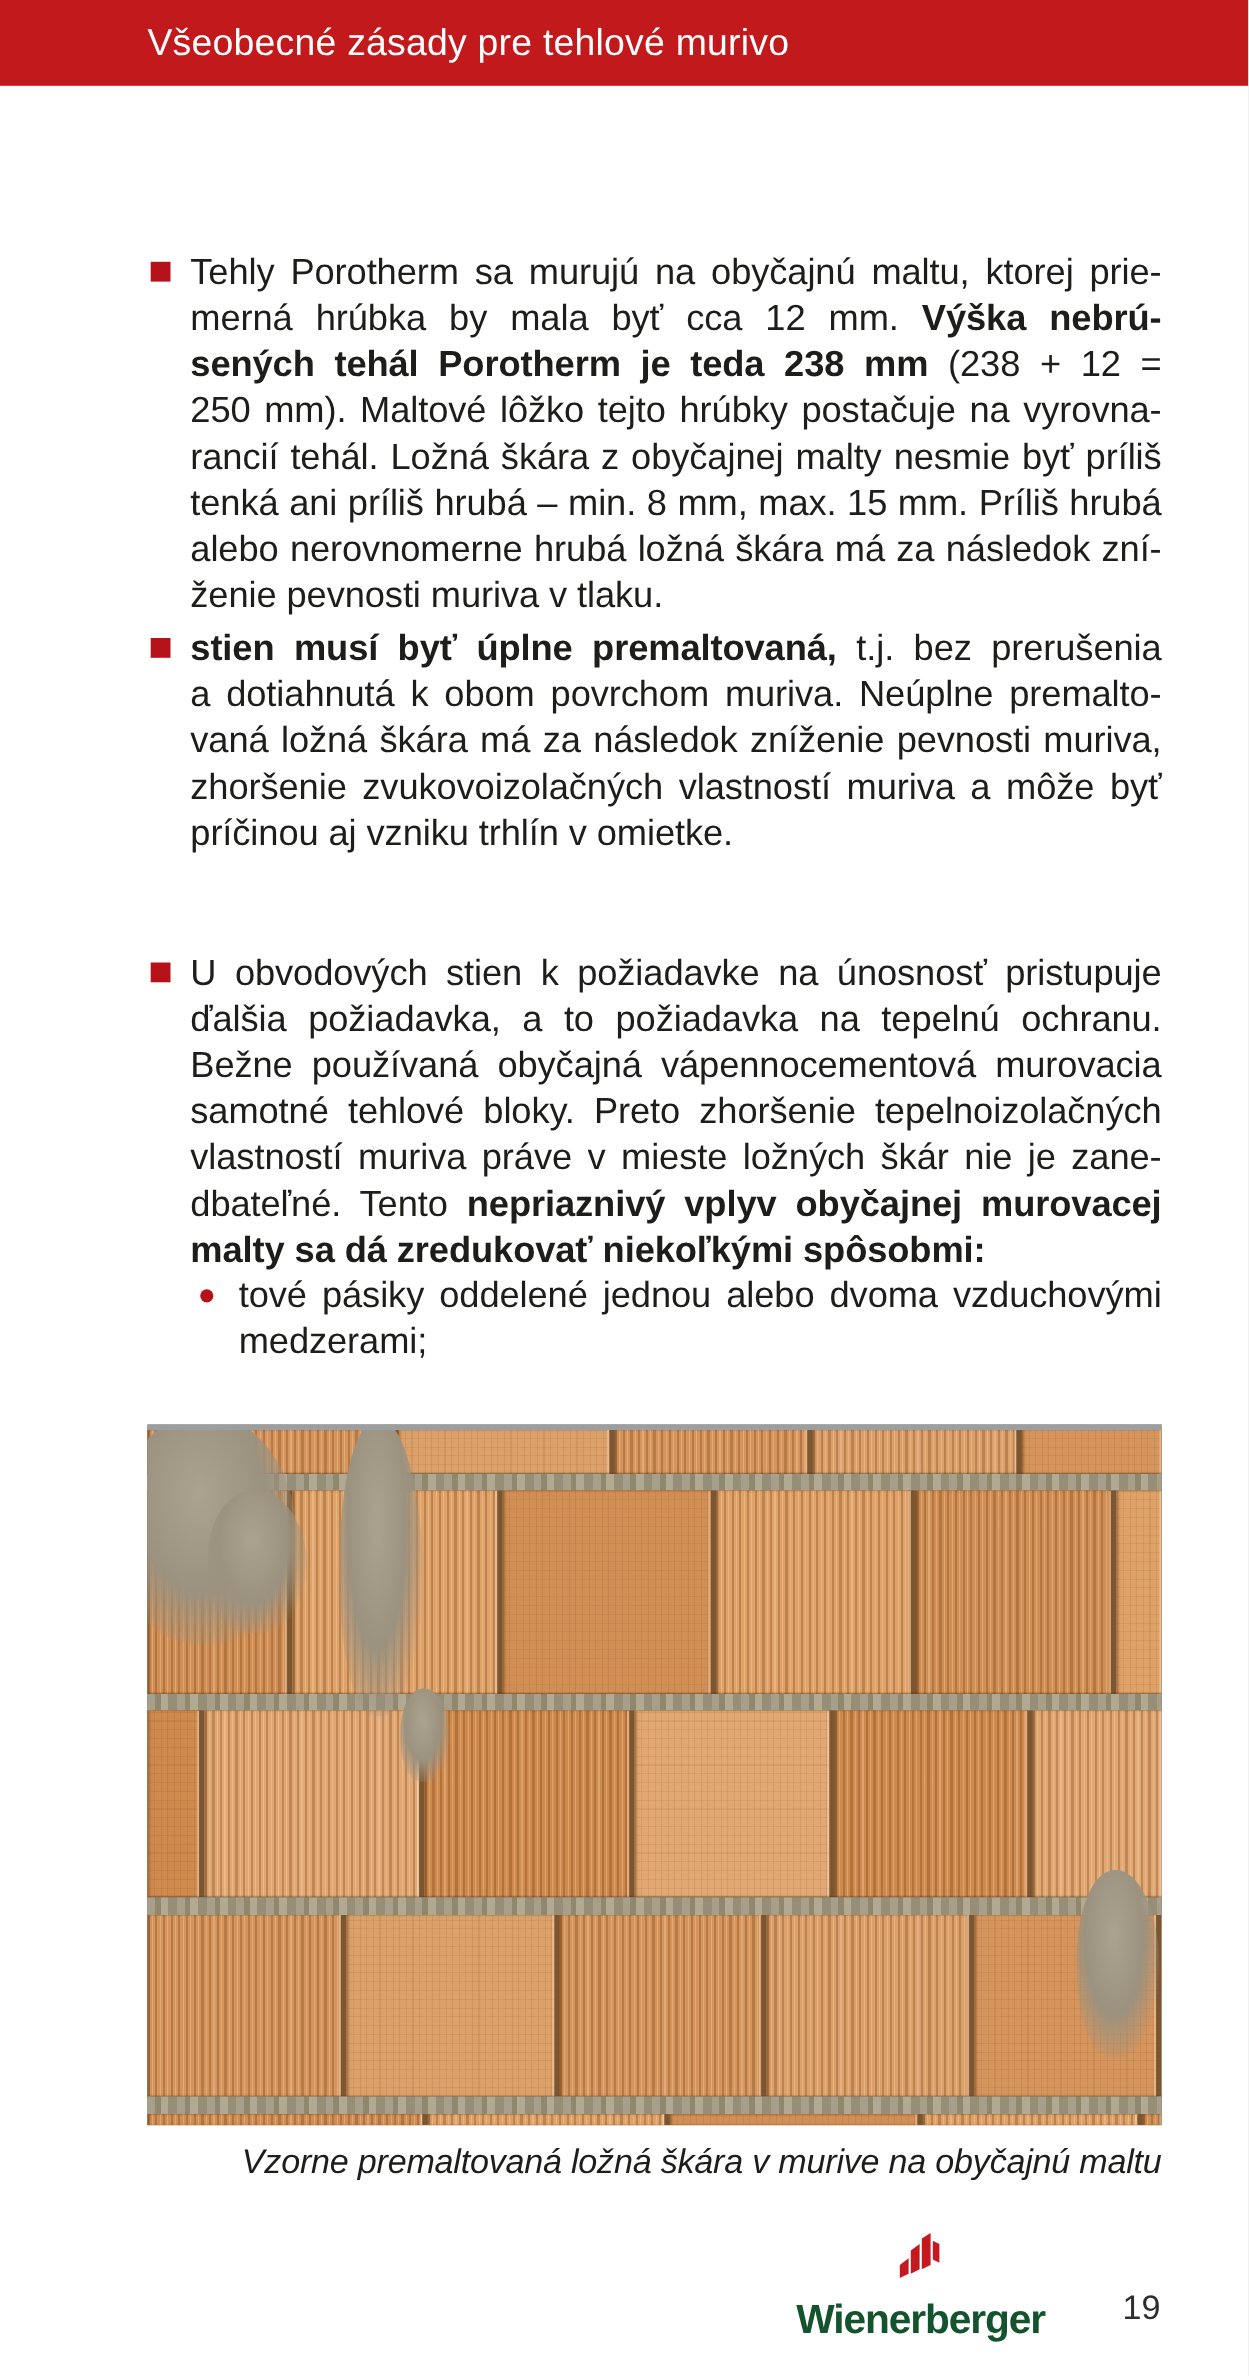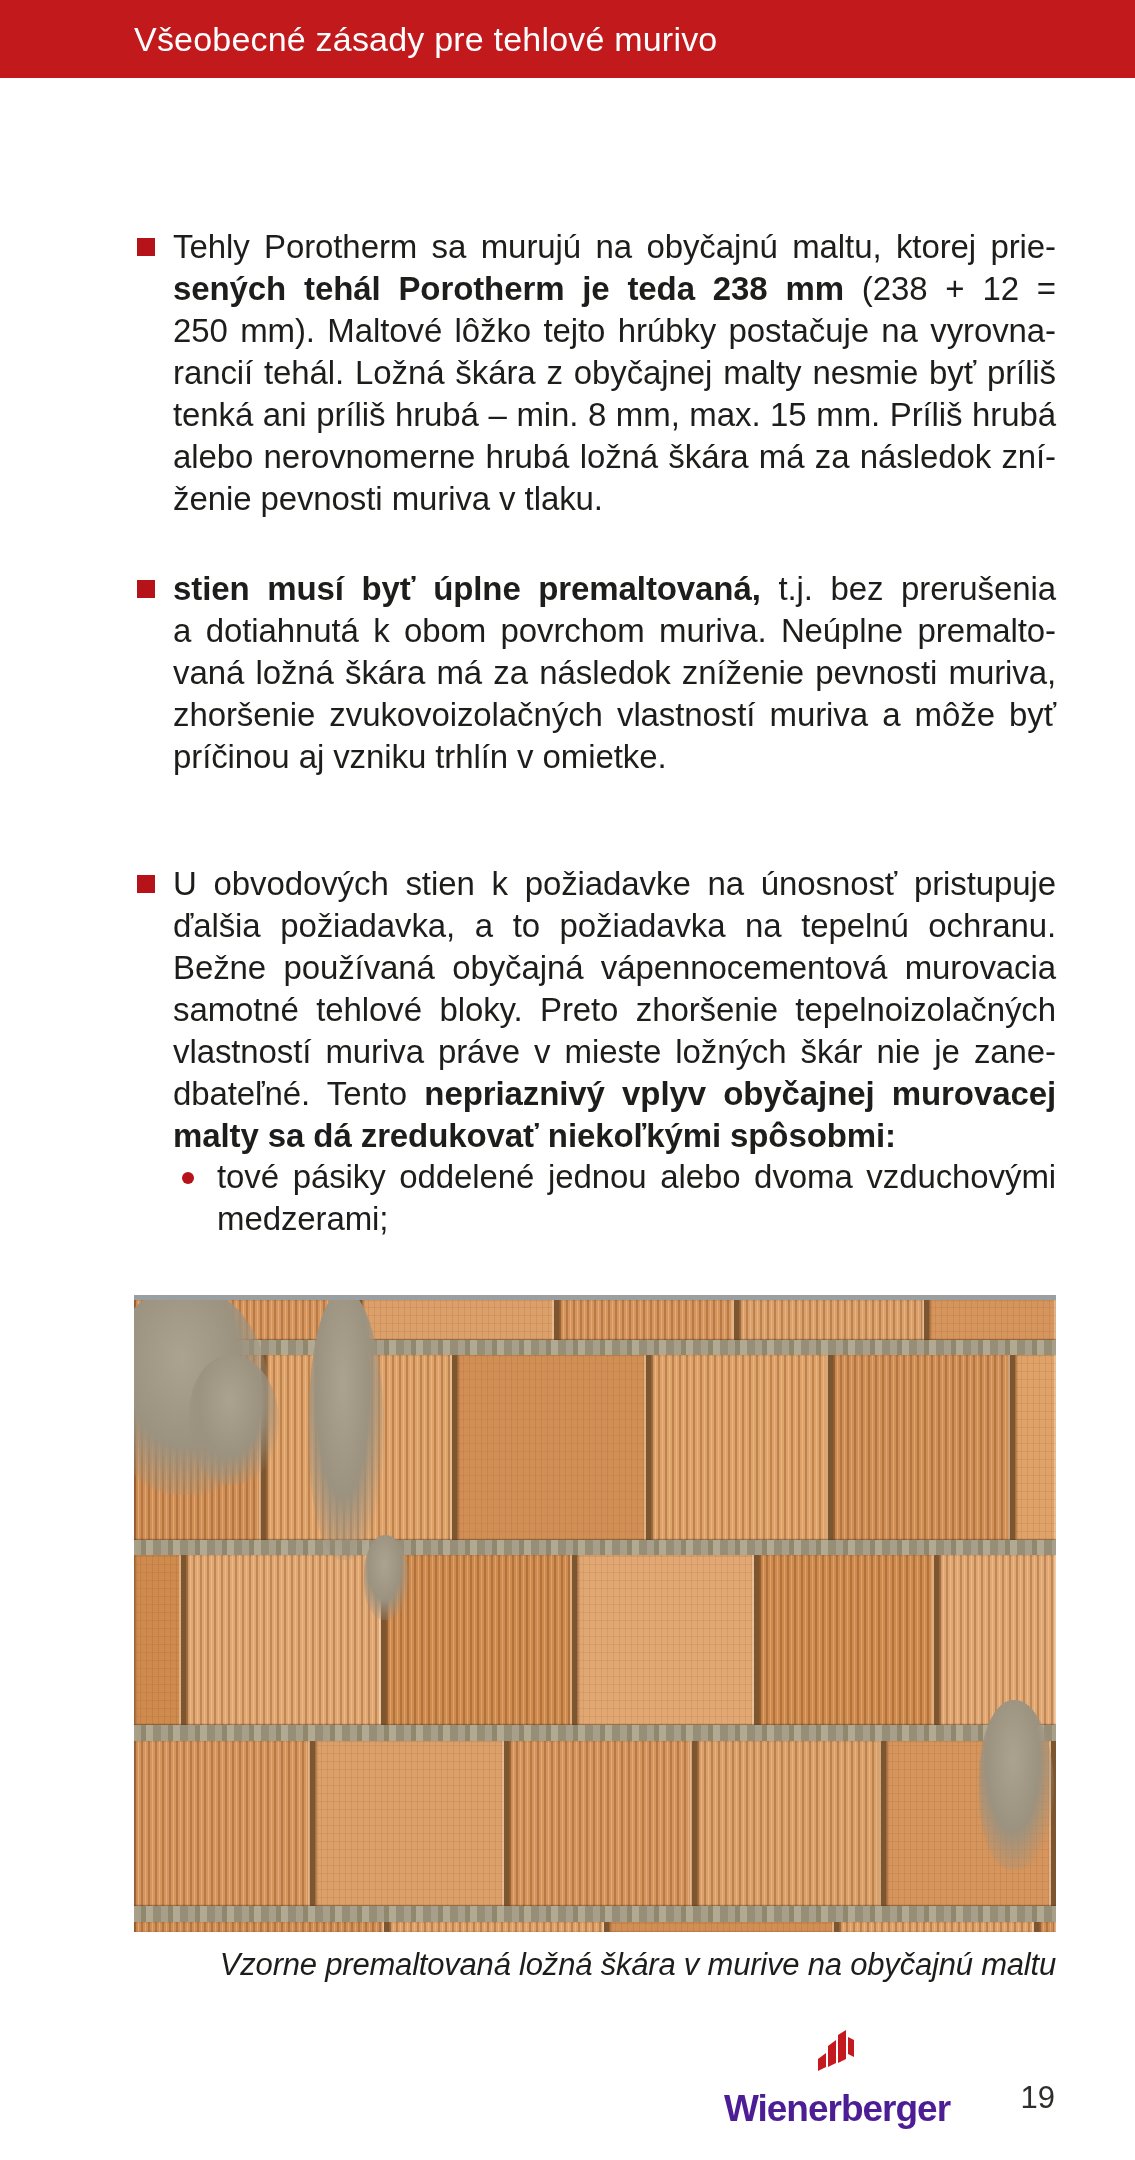--- a/index.html
+++ b/index.html
@@ -74,40 +74,41 @@
   #caption{
     position:absolute;left:134px;top:1947px;width:922px;text-align:right;
     font-size:31px;font-style:italic;color:#1d1d1b;letter-spacing:-0.2px;
   }
   
   #footer-logo{
     position:absolute;left:719px;top:2030px;width:236px;text-align:center;
   }
   #logo{display:block;margin:0 auto 2px auto;}
   #brand{
-    font-size:37px;font-weight:700;color:#4c1d95;letter-spacing:-1px;line-height:38px;margin-top:16px;
+    font-size:37px;font-weight:700;color:#14532d;letter-spacing:-1px;line-height:38px;margin-top:16px;
   }
   #page-number{
     position:absolute;left:985px;top:2080px;width:70px;text-align:right;
     font-size:31px;color:#2e2e2c;
   }
 </style>
 </head>
 <body>
 
 <div id="page">
 
   <div id="header" style="background: rgb(194, 25, 29);">
     <div class="title" style="color: rgb(255, 255, 255);">Všeobecné zásady pre tehlové murivo</div>
   </div>
 
   <div id="bullets">
       <div class="para p0" style="color: rgb(29, 29, 27);">
         <span class="square-marker" style="background: rgb(181, 18, 26);"></span>
         <div class="line"><span>Tehly Porotherm sa murujú na obyčajnú maltu, ktorej prie-</span></div>
+        <div class="line"><span>merná hrúbka by mala byť cca 12 mm. </span><b>Výška nebrú-</b></div>
         <div class="line"><b>sených tehál Porotherm je teda 238 mm</b><span> (238 + 12 =</span></div>
         <div class="line"><span>250 mm). Maltové lôžko tejto hrúbky postačuje na vyrovna-</span></div>
         <div class="line"><span>rancií tehál. Ložná škára z obyčajnej malty nesmie byť príliš</span></div>
         <div class="line"><span>tenká ani príliš hrubá – min. 8 mm, max. 15 mm. Príliš hrubá</span></div>
         <div class="line"><span>alebo nerovnomerne hrubá ložná škára má za následok zní-</span></div>
         <div class="line last"><span>ženie pevnosti muriva v tlaku.</span></div>
       </div>
       <div class="para p1" style="color: rgb(29, 29, 27);">
         <span class="square-marker" style="background: rgb(181, 18, 26);"></span>
         <div class="line"><b>stien musí byť úplne premaltovaná,</b><span> t.j. bez prerušenia</span></div>

